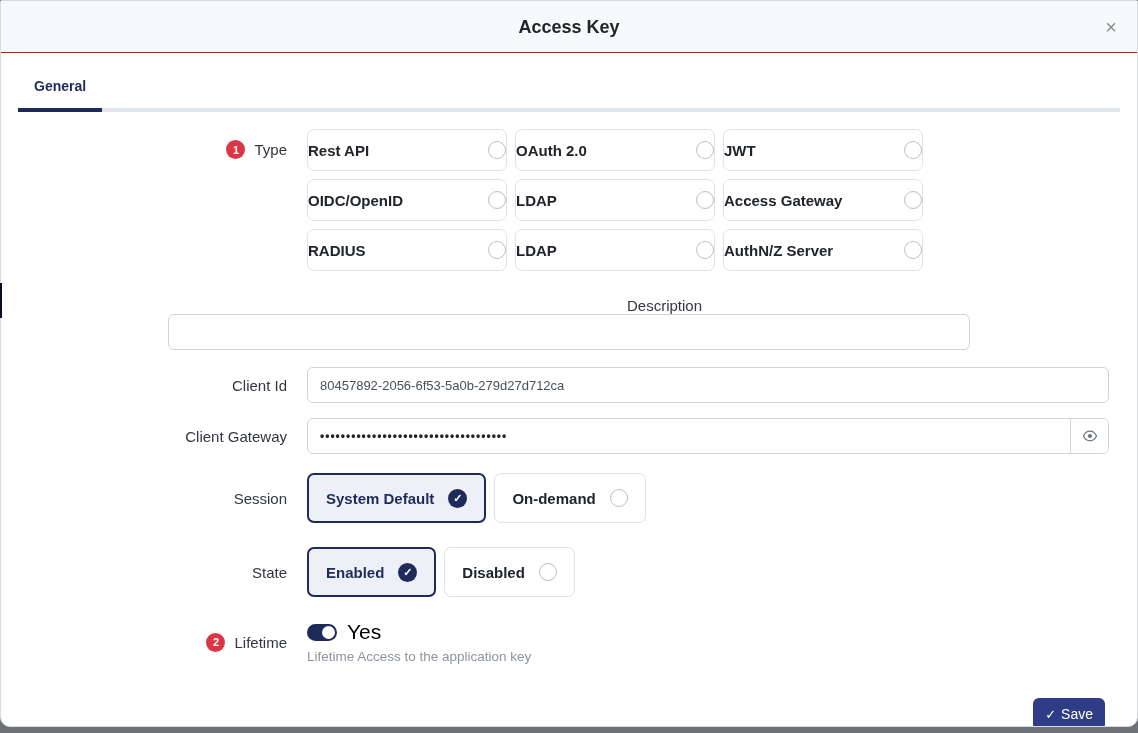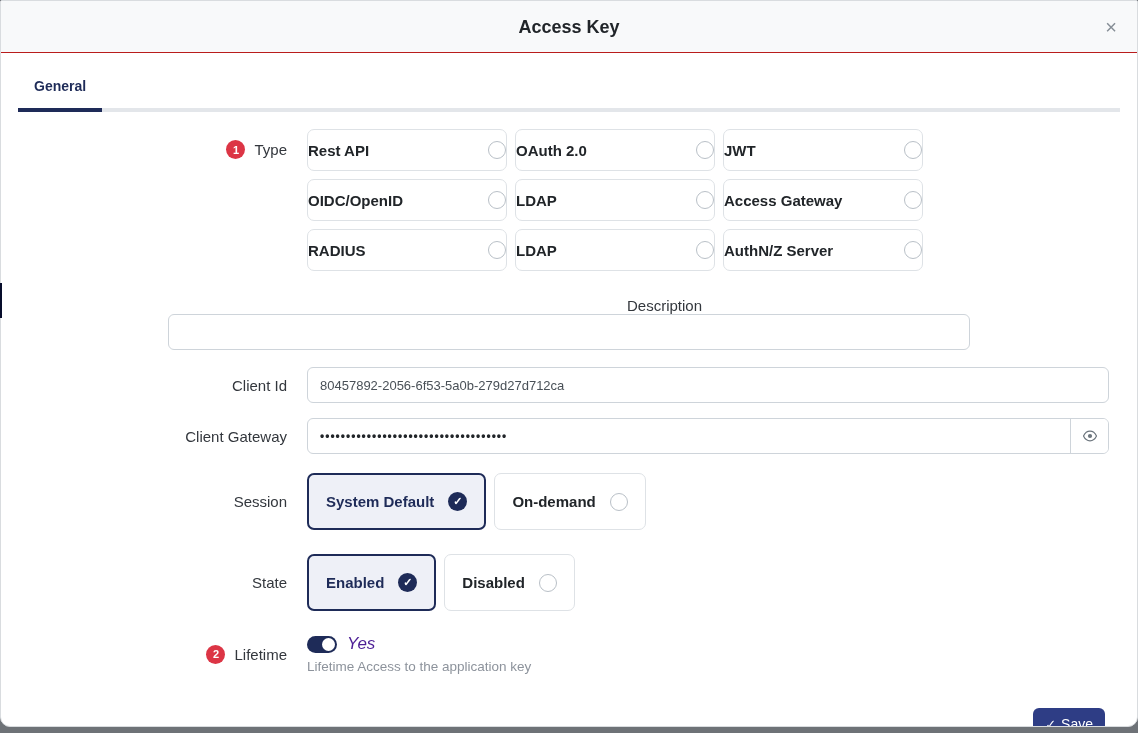--- a/index.html
+++ b/index.html
@@ -49,30 +49,30 @@
 
   .text-input { width:100%; height:36px; border:1px solid #ced4da; border-radius:6px; padding:0 12px;
                 font-family:"Liberation Sans", sans-serif; font-size:13px; color:#495057; outline:none; }
 
   .secret-group { display:flex; height:36px; border:1px solid #ced4da; border-radius:6px; overflow:hidden; background:#fff; }
   .secret-value { flex:1; line-height:34px; padding:0 12px; font-size:12px; font-weight:700; letter-spacing:1px; color:#212529; }
   .eye-addon { width:38px; border:none; border-left:1px solid #ced4da; background:#fff; display:flex; align-items:center;
                justify-content:center; color:#6c757d; cursor:pointer; }
 
   .choice-row { display:flex; gap:8px; }
-  .choice-card { height:57px; display:inline-flex; align-items:center; gap:14px; padding:0 17px; background:#fff;
+  .choice-card { height:50px; display:inline-flex; align-items:center; gap:14px; padding:0 17px; background:#fff;
                  border:1px solid #dee2e6; border-radius:7px; font-weight:700; font-size:15px; color:#212529; cursor:pointer; }
   .choice-card.selected { border:2px solid #1e2b58; background:#eef0f7; color:#1e2b58; }
 
   .row-lifetime { align-items:center; }
   .lifetime-field { display:flex; flex-direction:column; }
   .toggle-line { display:flex; align-items:center; gap:10px; }
   .toggle { position:relative; width:30px; height:17px; border-radius:9px; background:#1e2b58; cursor:pointer; flex:none; }
   .toggle .knob { position:absolute; right:2px; top:2px; width:13px; height:13px; border-radius:50%; background:#fff; }
-  .toggle-label { font-size:17px; color:#4c1d95;font-style:italic; }
+  .toggle-label { font-size:21px; color:#000000; }
   .helper-text { margin-top:5px; font-size:13.5px; color:#8d939c; }
 
   .modal-footer { display:flex; justify-content:flex-end; padding:34px 32px 0 0; }
   .save-btn { height:32px; display:inline-flex; align-items:center; gap:5px; padding:0 12px; background:#2e3d85;
               border:none; border-radius:6px; color:#fff; font-family:"Liberation Sans", sans-serif; font-size:14px; cursor:pointer; }
   .save-btn .check-glyph { font-size:13px; }
 </style>
 </head>
 <body>
 

